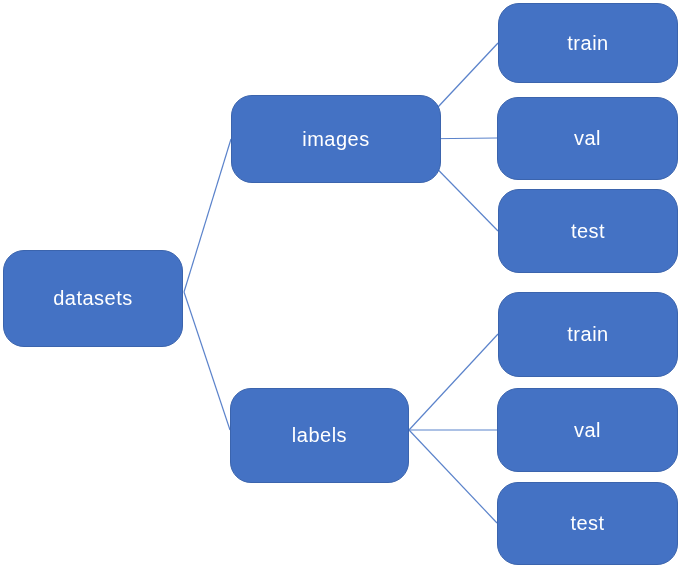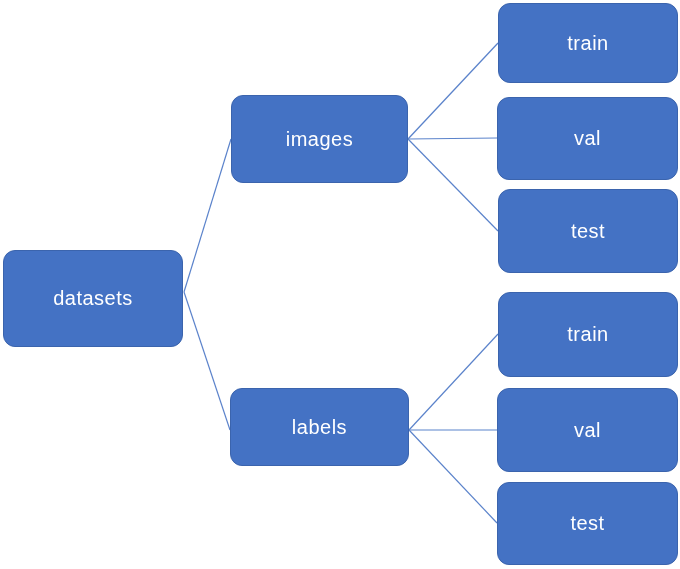--- a/index.html
+++ b/index.html
@@ -22,21 +22,21 @@
     pointer-events: none;
   }
   .edges line {
     stroke: var(--connector, #5b83cb);
     stroke-width: 1.2;
   }
   .node {
     position: absolute;
     background: var(--node-fill, #4472c4);
     border: 1px solid var(--node-border, #3b64ad);
-    border-radius: 12px;
+    border-radius: 21px;
     display: flex;
     align-items: center;
     justify-content: center;
     box-sizing: border-box;
   }
   .node .label {
     color: var(--node-text, #ffffff);
     font-size: 20px;
     letter-spacing: 0.5px;
     white-space: nowrap;
@@ -55,25 +55,25 @@
     <line x1="408" y1="139" x2="498" y2="231"></line>
     <line x1="409" y1="430" x2="498" y2="334"></line>
     <line x1="409" y1="430" x2="497" y2="430"></line>
     <line x1="409" y1="430" x2="497" y2="523"></line>
   </svg>
 
   <div class="node" style="left:3px;   top:250px; width:180px; height:97px">
     <span class="label">datasets</span>
   </div>
 
-  <div class="node" style="left:231px; top:95px;  width:177px; height:88px">
+  <div class="node" style="left:231px; top:95px;  width:210px; height:88px">
     <span class="label">images</span>
   </div>
 
-  <div class="node" style="left:230px; top:388px; width:179px; height:78px">
+  <div class="node" style="left:230px; top:388px; width:179px; height:95px">
     <span class="label">labels</span>
   </div>
 
   <div class="node" style="left:498px; top:3px;   width:180px; height:80px">
     <span class="label">train</span>
   </div>
 
   <div class="node" style="left:497px; top:97px;  width:181px; height:83px">
     <span class="label">val</span>
   </div>

